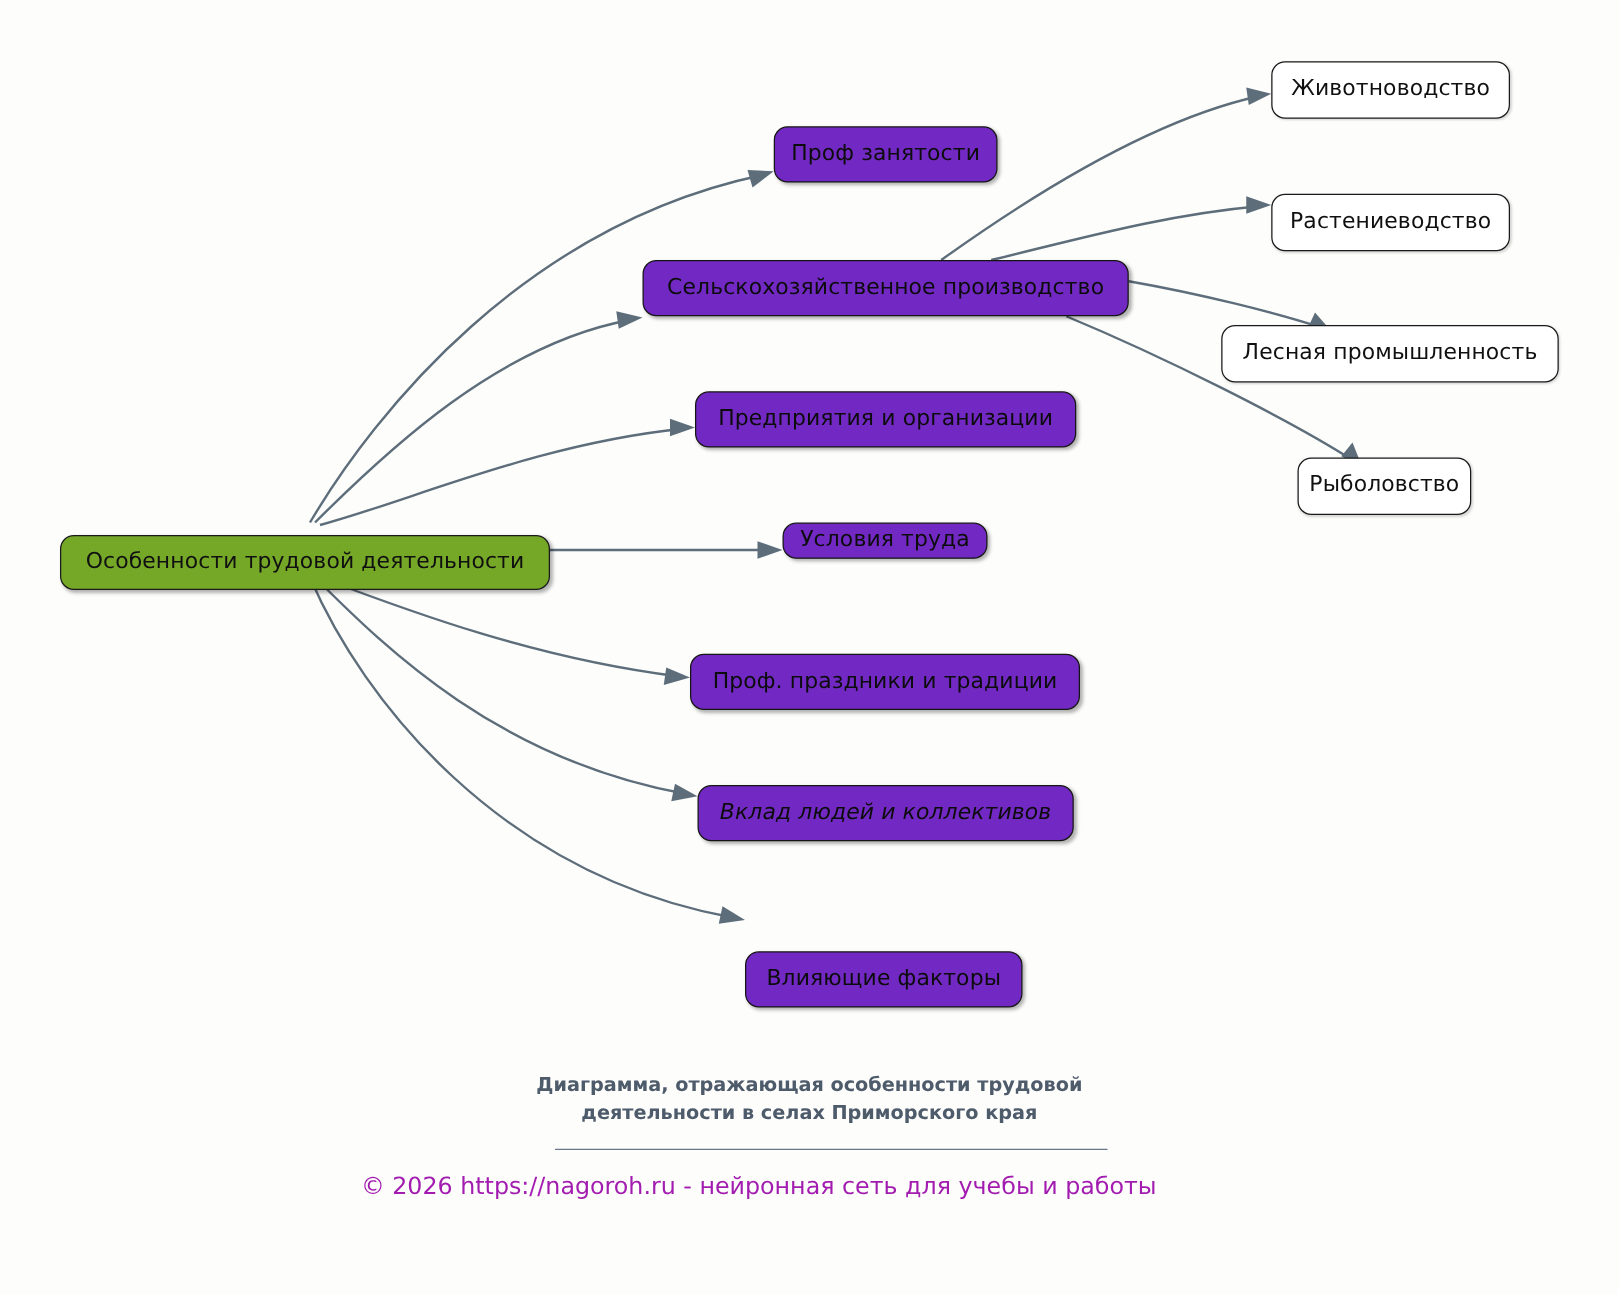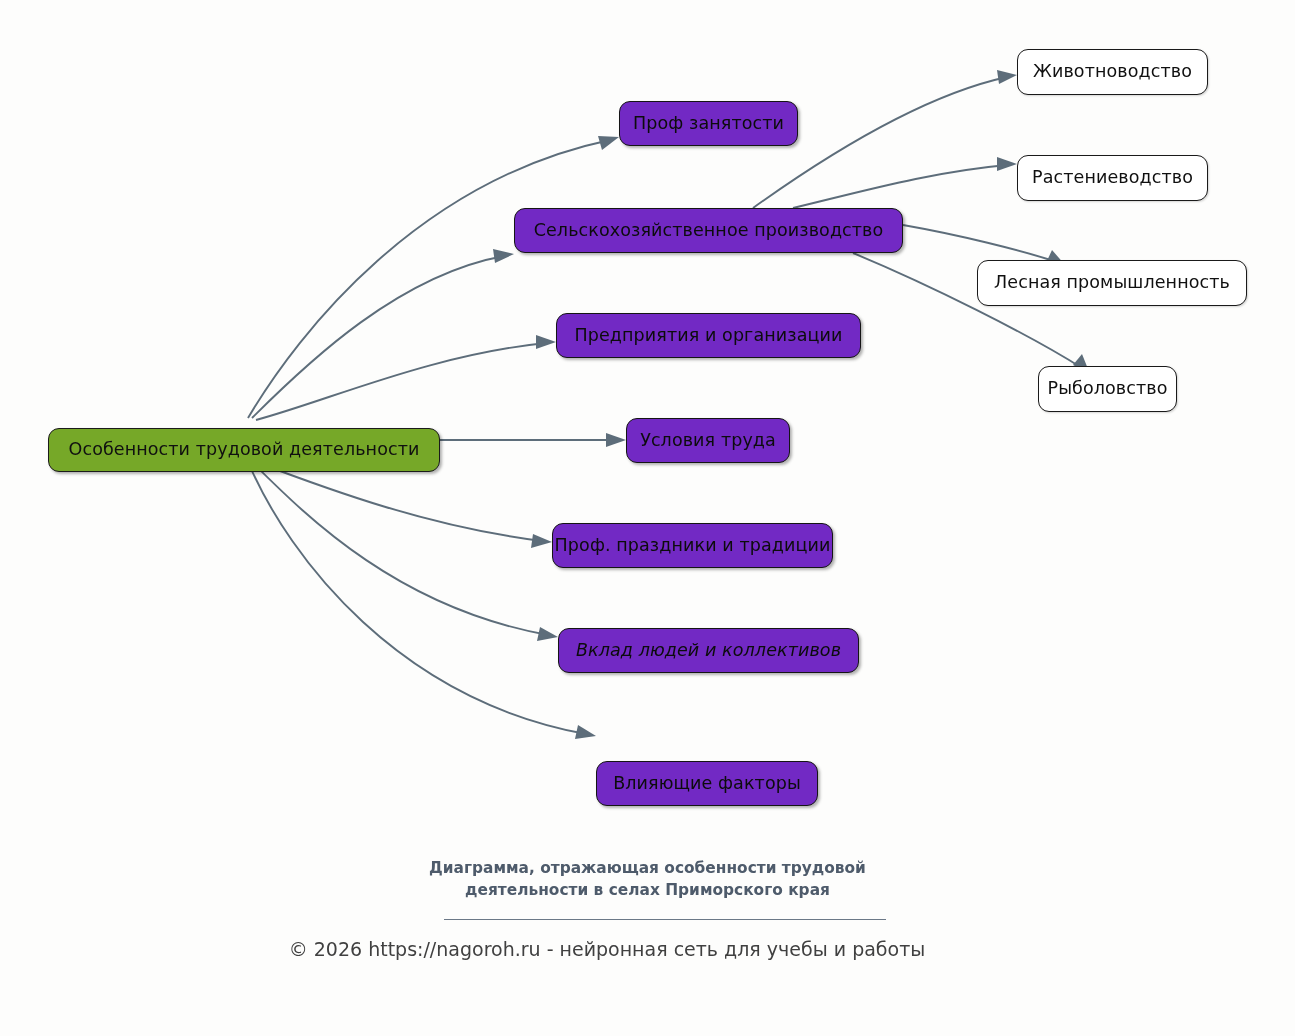--- a/index.html
+++ b/index.html
@@ -88,21 +88,21 @@
     height: 0;
     border-top: 1.6px solid #6b7887;
     z-index: 2;
   }
   #copyright {
     position: absolute;
     left: 0;
     top: 938px;
     width: 1214px;
     text-align: center;
-    color: #404040;
+    color: #a21caf;
     font-size: 19px;
     z-index: 2;
   }
 </style>
 </head>
 <body>
 
 <div id="canvas">
 
   <svg id="edges" viewBox="0 0 1295 1036">
@@ -153,25 +153,25 @@
   </div>
 
   <div class="node node-branch" style="left:556px; top:313px; width:305px; height:45px;">
     <span>Предприятия и организации</span>
   </div>
 
   <div class="node node-branch" style="left:514px; top:208px; width:389px; height:45px;">
     <span>Сельскохозяйственное производство</span>
   </div>
 
-  <div class="node node-branch" style="left:626px; top:418px; width:164px; height:45px;">
+  <div class="node node-branch" style="left:626px; top:418px; width:164px; height:29px;">
     <span>Условия труда</span>
   </div>
 
-  <div class="node node-branch" style="left:552px; top:523px; width:281px; height:45px;">
+  <div class="node node-branch" style="left:552px; top:523px; width:312px; height:45px;">
     <span>Проф. праздники и традиции</span>
   </div>
 
   <div class="node node-branch" style="left:558px; top:628px; width:301px; height:45px;font-style:italic;">
     <span>Вклад людей и коллективов</span>
   </div>
 
   <div class="node node-branch" style="left:596px; top:733px; width:222px; height:45px;margin-top:28px;">
     <span>Влияющие факторы</span>
   </div>

